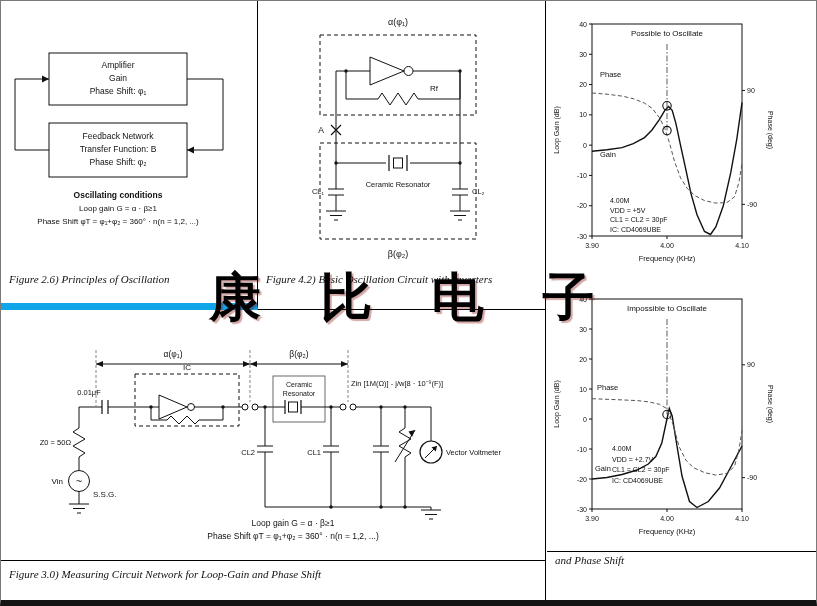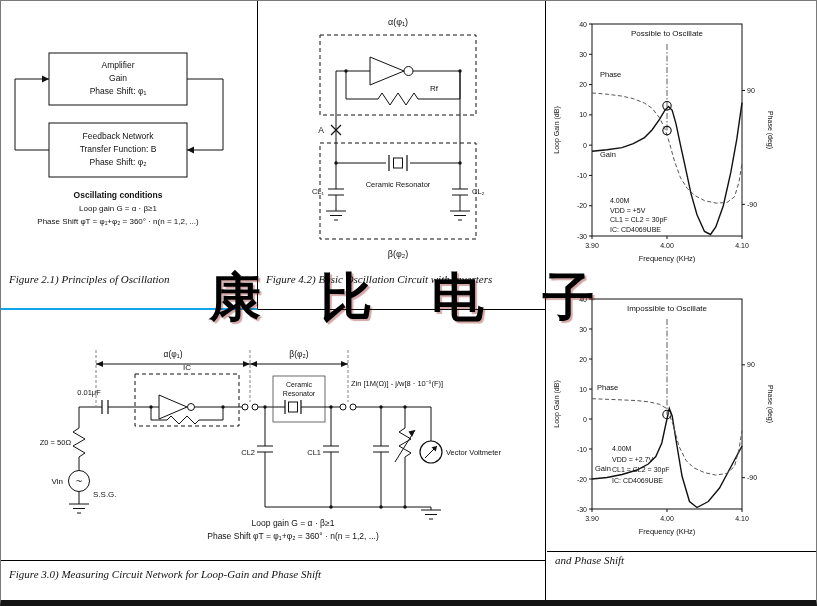--- a/index.html
+++ b/index.html
@@ -2,21 +2,21 @@
 <html><head>
 <meta charset="utf-8">
 <style>
   * { margin:0; padding:0; box-sizing:border-box; }
   body { background:#e9e9e9; font-family:"Liberation Sans", sans-serif; }
   #page {
     position:relative; width:817px; height:606px; background:#ffffff;
     border:1px solid #7a7a7a; border-bottom:6px solid #141414; overflow:hidden;
   }
   .panel { position:absolute;text-decoration:underline; }
-  #panel-fig21 { left:0; top:0; width:257px; height:309px; border-right:1px solid #000; border-bottom:2px solid #0ea5e9; }
+  #panel-fig21 { left:0; top:0; width:257px; height:309px; border-right:1px solid #000; border-bottom:7px solid #0ea5e9; }
   #panel-fig22 { left:257px; top:0; width:288px; height:309px; border-right:1px solid #000; border-bottom:1px solid #000; }
   #panel-fig23 { left:0; top:309px; width:545px; height:291px; border-right:1px solid #000; }
   #panel-fig24 { left:546px; top:0; width:269px; height:600px;padding-left:23px; }
   .caption {
     position:absolute; left:8px; right:4px;
     font-family:"Liberation Serif", serif; font-style:italic; font-size:11px; color:#111;
   }
   .caption-bar { position:absolute; left:0; right:0; border-top:1px solid #000; }
   .caption-bar .caption { position:static; padding:7px 8px 0 8px; }
   svg text { font-family:"Liberation Sans", sans-serif; fill:#111; }
@@ -43,21 +43,21 @@
       <text x="117" y="67" text-anchor="middle" font-size="8.5">Amplifier</text>
       <text x="117" y="80" text-anchor="middle" font-size="8.5">Gain</text>
       <text x="117" y="93" text-anchor="middle" font-size="8.5">Phase Shift: φ₁</text>
       <text x="117" y="138" text-anchor="middle" font-size="8.5">Feedback Network</text>
       <text x="117" y="151" text-anchor="middle" font-size="8.5">Transfer Function: B</text>
       <text x="117" y="164" text-anchor="middle" font-size="8.5">Phase Shift: φ₂</text>
       <text x="117" y="197" text-anchor="middle" font-size="8.5" font-weight="bold">Oscillating conditions</text>
       <text x="117" y="210" text-anchor="middle" font-size="8">Loop gain G = α · β≥1</text>
       <text x="117" y="223" text-anchor="middle" font-size="8">Phase Shift φT = φ₁+φ₂ = 360° · n(n = 1,2, ...)</text>
     </svg>
-    <div class="caption" style="top:272px">Figure 2.1) Principles of Oscillation</div>
+    <div class="caption" style="top:272px">Figure 2.6) Principles of Oscillation</div>
   </div>
 
   <div id="panel-fig22" class="panel">
     <svg width="287" height="270" viewBox="0 0 287 270">
       <text x="140" y="24" text-anchor="middle" font-size="9">α(φ₁)</text>
       <rect x="62" y="34" width="156" height="80" fill="none" stroke="#111" stroke-dasharray="4 3"></rect>
       <path d="M78,70 H112" fill="none" stroke="#111"></path>
       <polygon points="112,56 112,84 146,70" fill="none" stroke="#111"></polygon>
       <circle cx="150.5" cy="70" r="4.5" fill="none" stroke="#111"></circle>
       <path d="M155,70 H202" fill="none" stroke="#111"></path>

